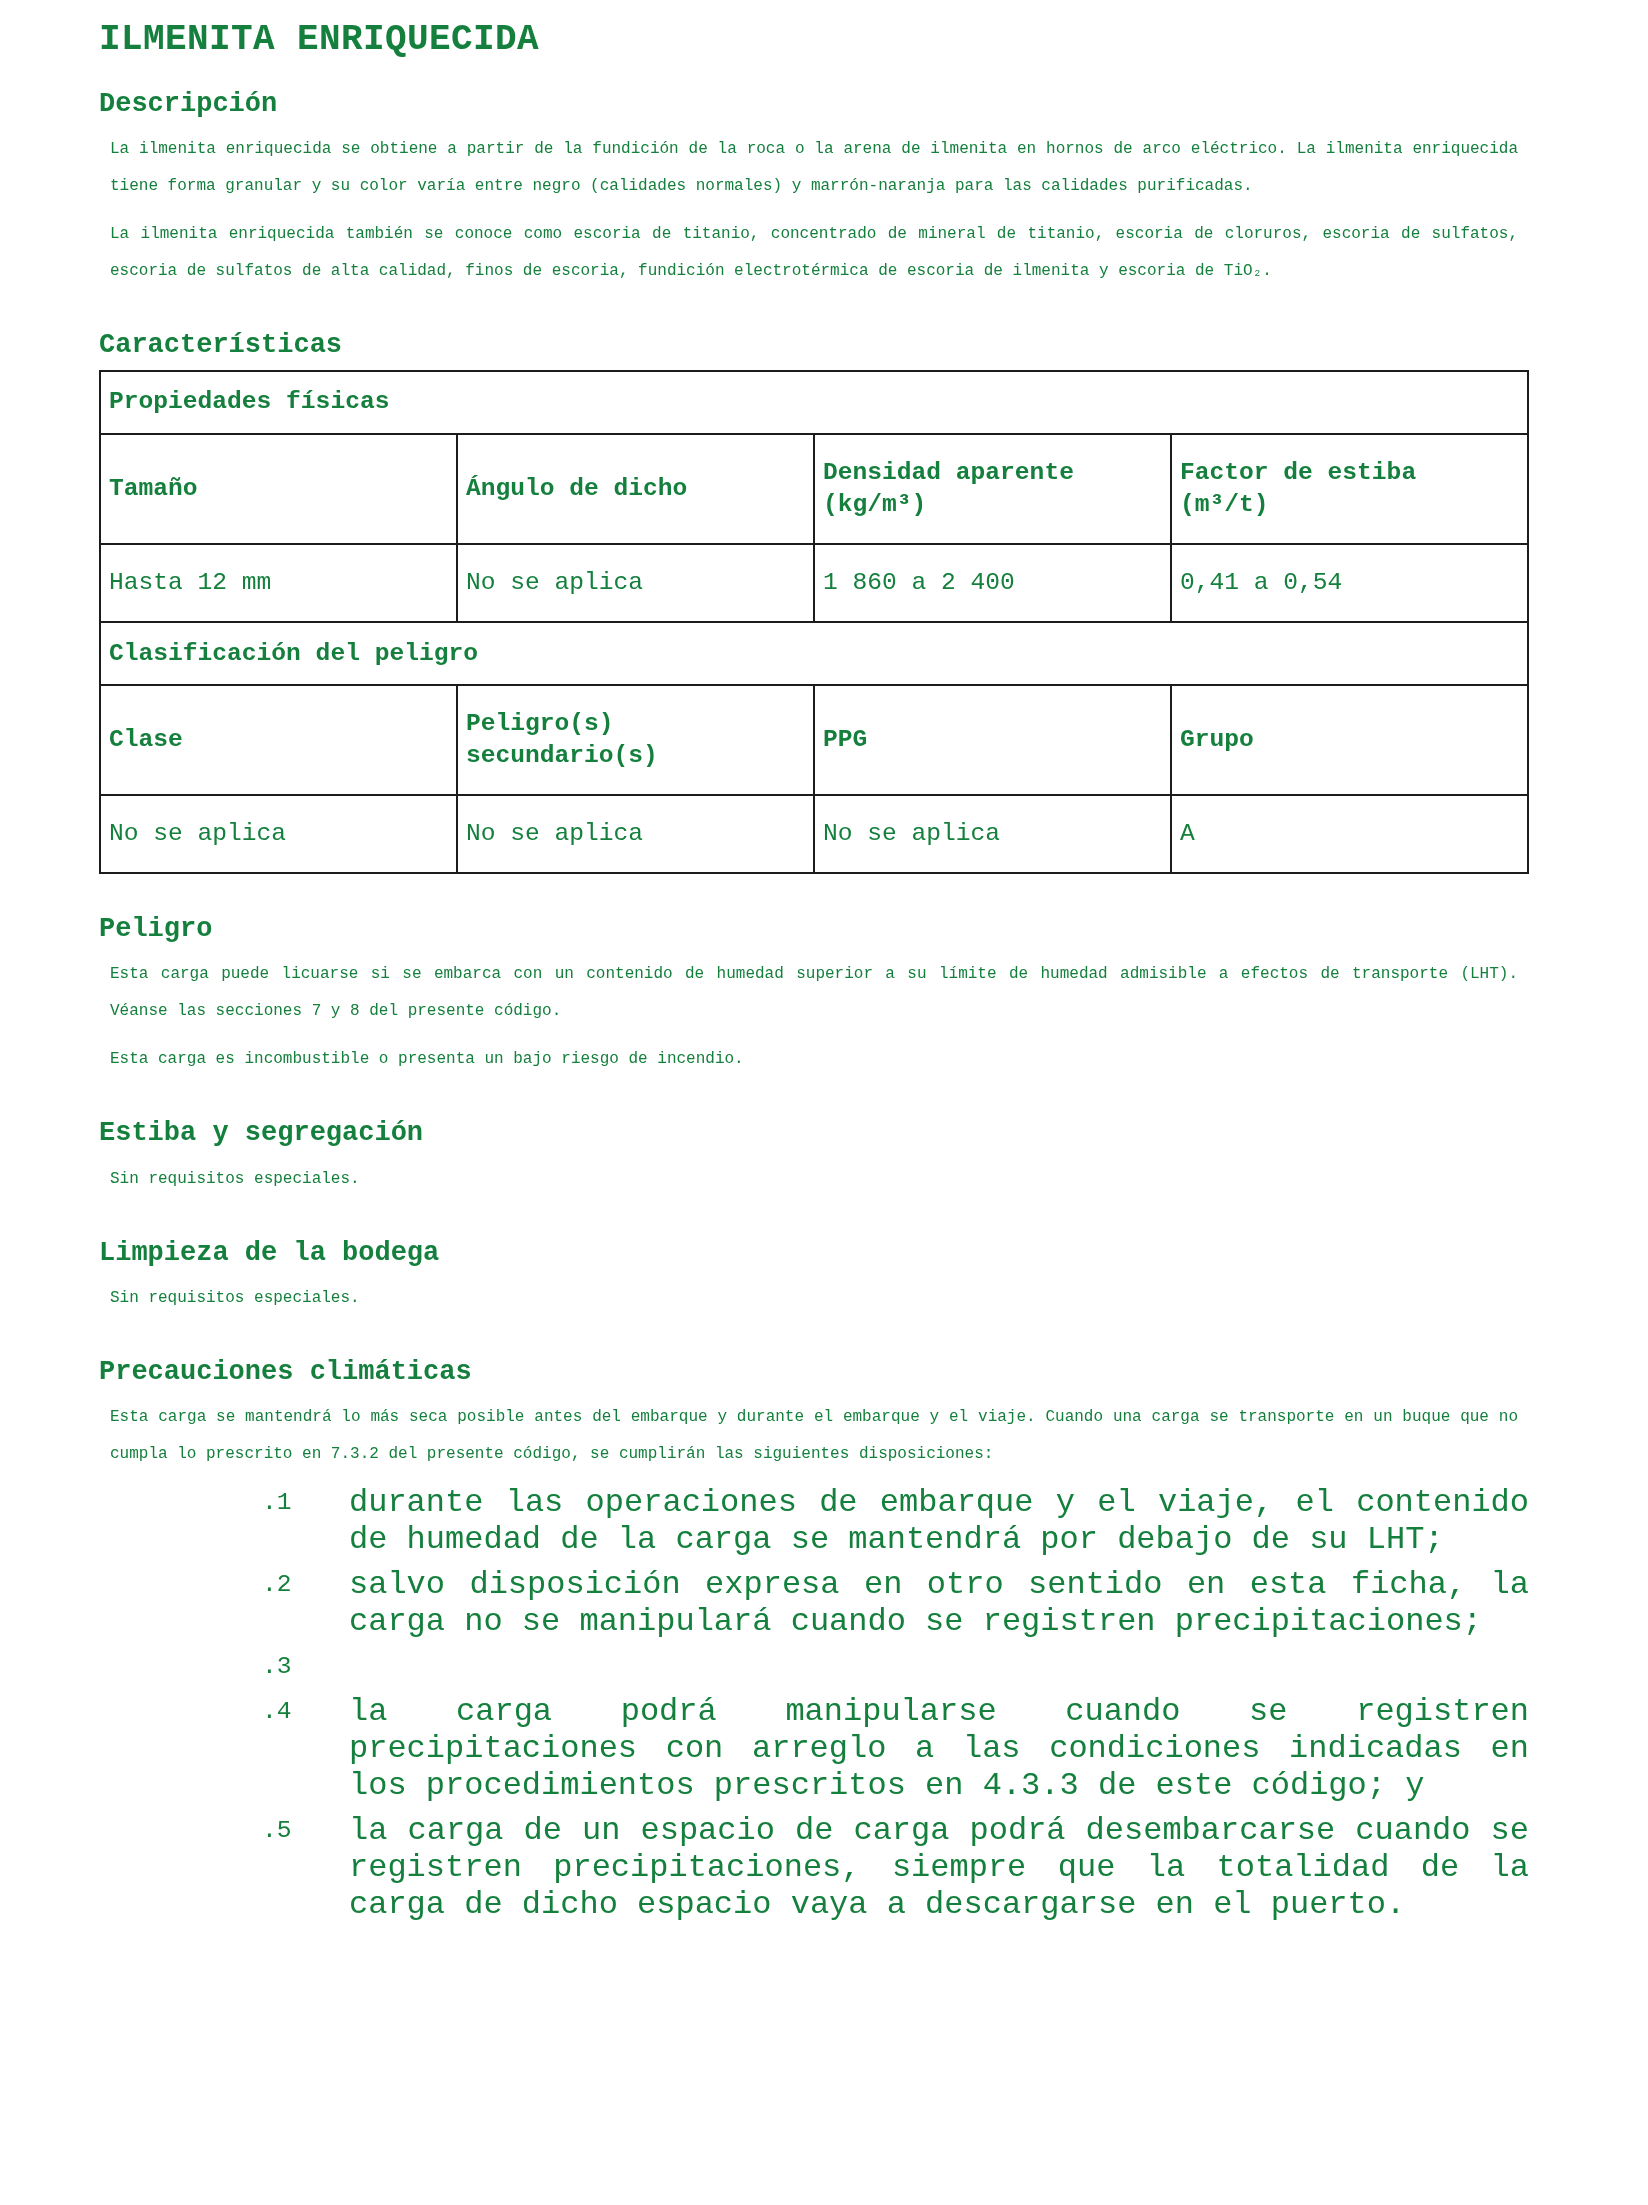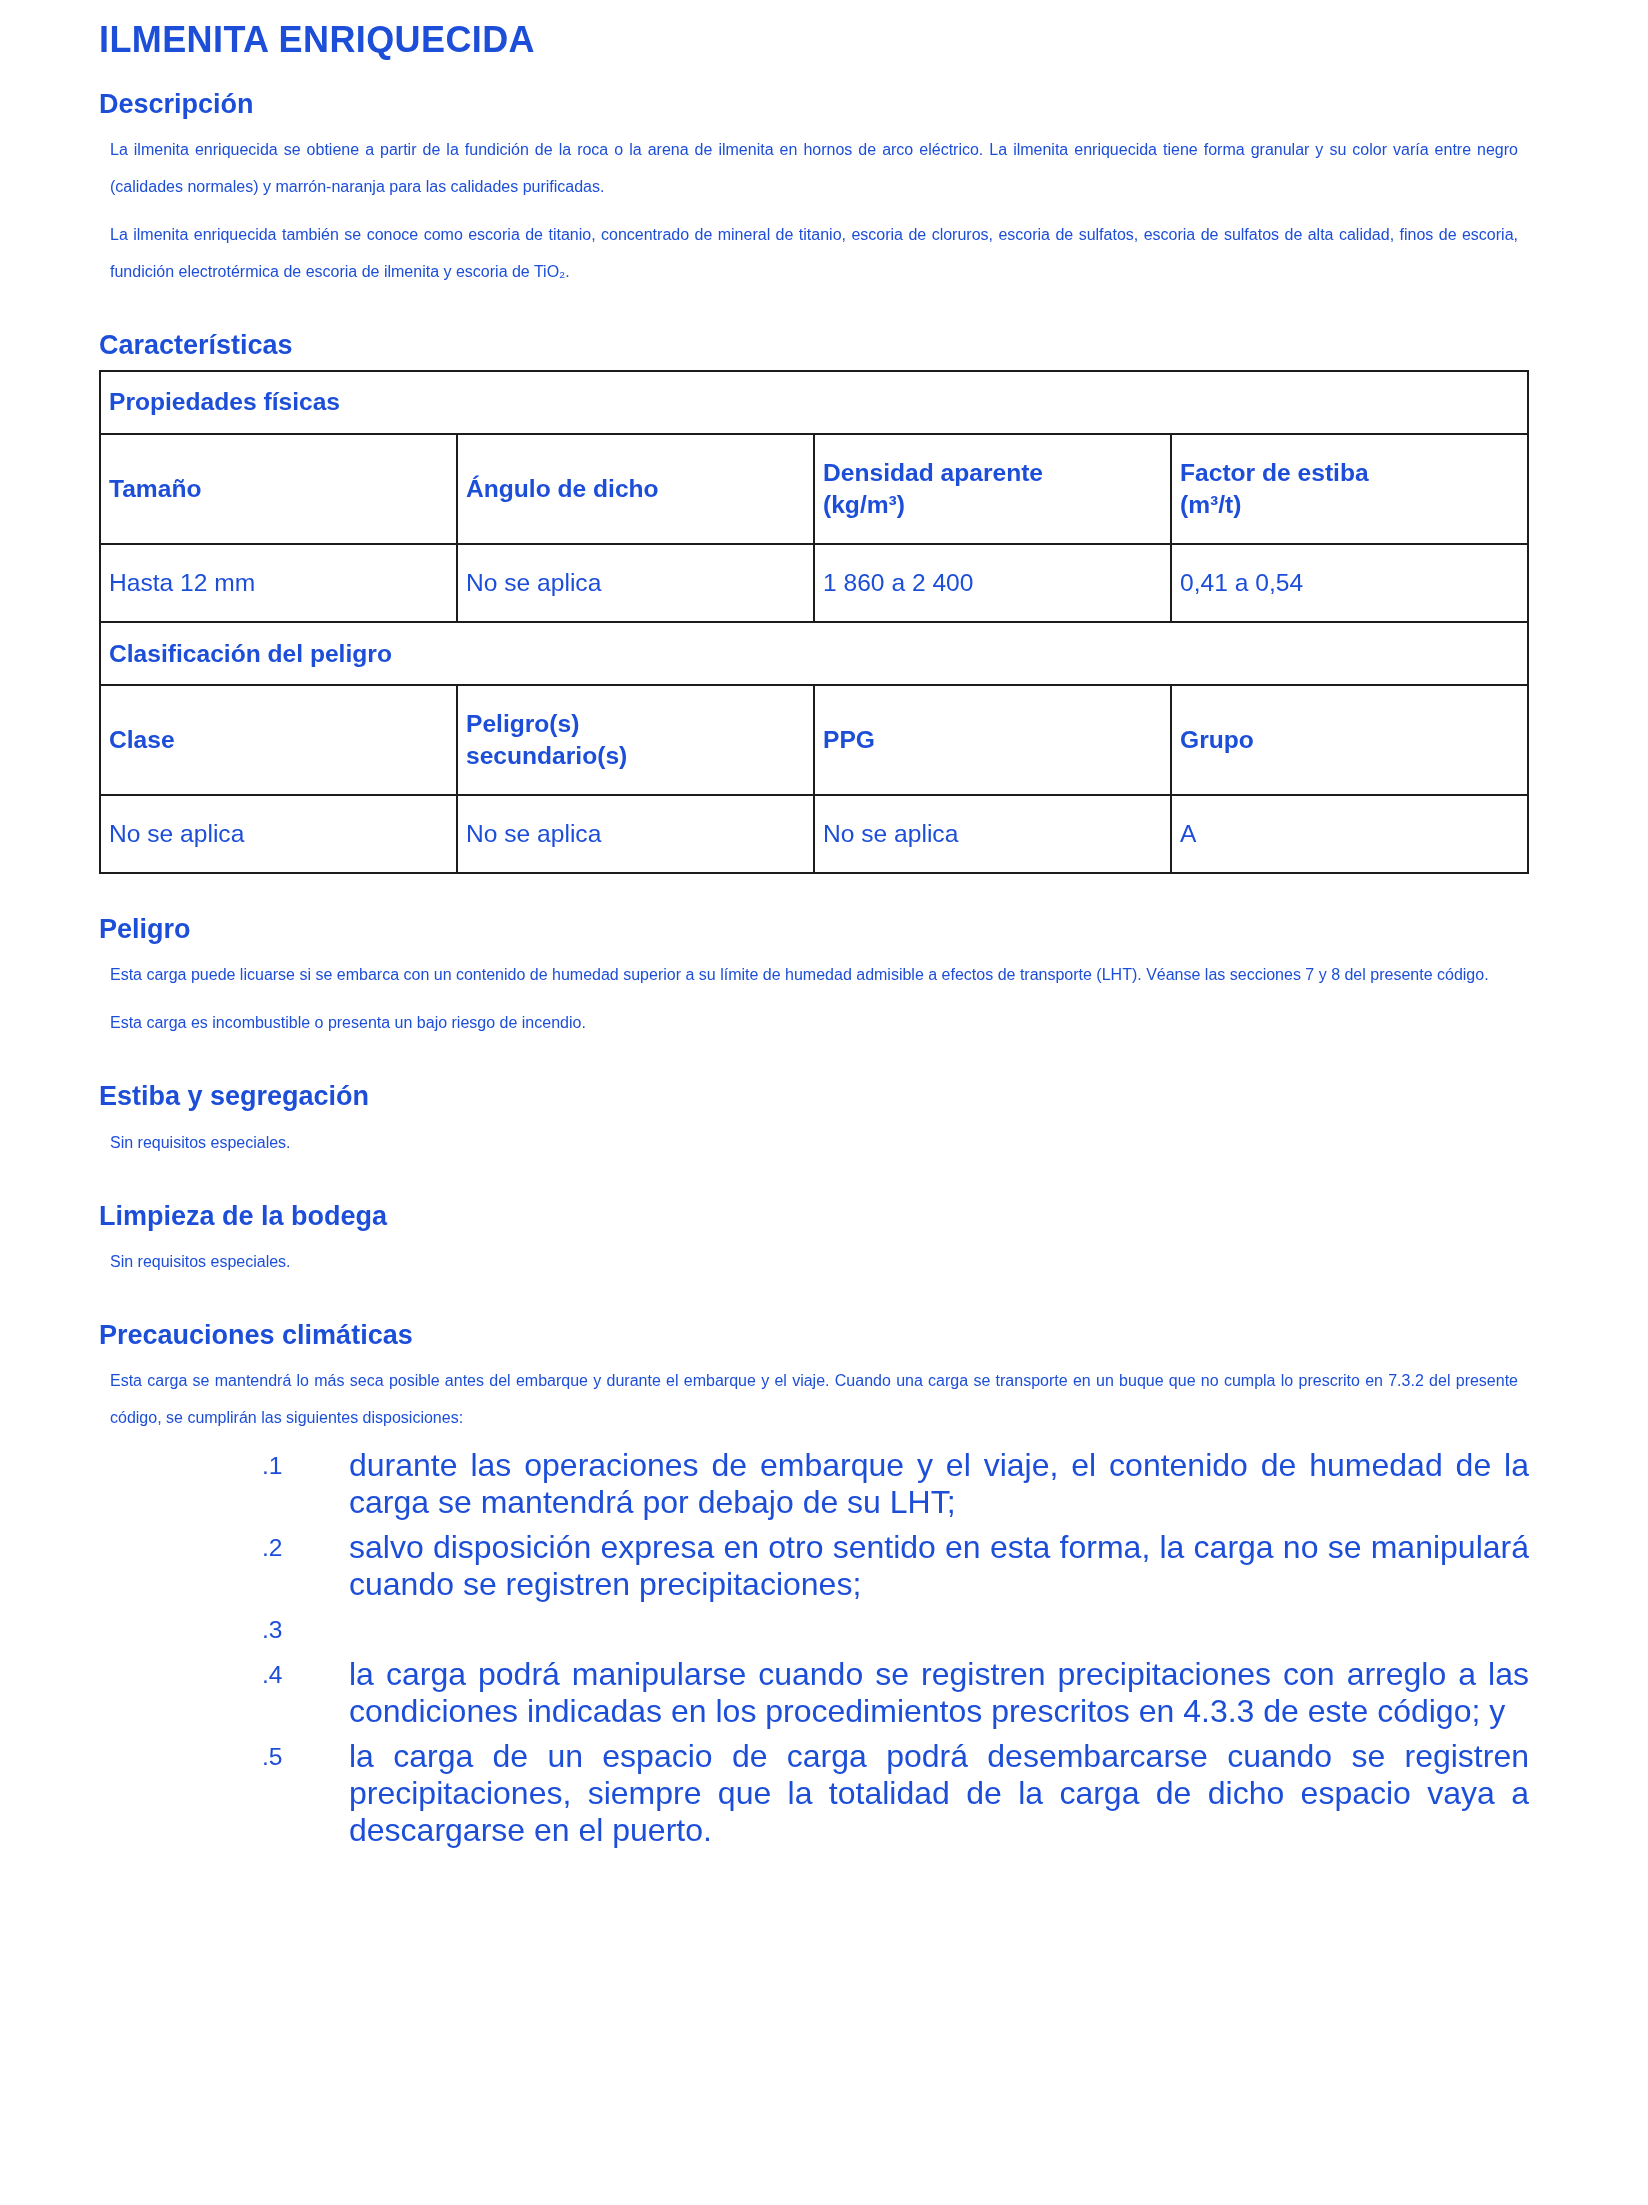--- a/index.html
+++ b/index.html
@@ -1,21 +1,21 @@
 <!DOCTYPE html>
 <html lang="es" style="font-size:12.7px"><head>
 <meta charset="utf-8">
 <style>
   html,body { margin:0; padding:0; background:#e8e8e8; }
   .page {
     position:relative;
     width:1648px; height:2205px;
     background:#ffffff;
-    color:#1d4ed8;
-    font-family:Liberation Sans, sans-serif;
+    color:#15803d;
+    font-family:Liberation Mono, monospace;
     overflow:hidden;
   }
   .content {
     position:absolute;
     left:99px; top:20px;
     width:1430px;
   }
   h1.doc-title {
     font-size:36px; line-height:1.1;
     font-weight:bold; margin:0 0 29px 0;
@@ -134,21 +134,21 @@
     <section>
       <h2 class="sec-heading">Precauciones climáticas</h2>
       <p class="body-text">Esta carga se mantendrá lo más seca posible antes del embarque y durante el embarque y el viaje. Cuando una carga se transporte en un buque que no cumpla lo prescrito en 7.3.2 del presente código, se cumplirán las siguientes disposiciones:</p>
       <div class="num-list">
         <div class="list-item">
           <span class="list-num">.1</span>
           <p class="list-text">durante las operaciones de embarque y el viaje, el contenido de humedad de la carga se mantendrá por debajo de su LHT;</p>
         </div>
         <div class="list-item">
           <span class="list-num">.2</span>
-          <p class="list-text">salvo disposición expresa en otro sentido en esta forma, la carga no se manipulará cuando se registren precipitaciones;</p>
+          <p class="list-text">salvo disposición expresa en otro sentido en esta ficha, la carga no se manipulará cuando se registren precipitaciones;</p>
         </div>
         <div class="list-item">
           <span class="list-num">.3</span>
         </div>
         <div class="list-item">
           <span class="list-num">.4</span>
           <p class="list-text">la carga podrá manipularse cuando se registren precipitaciones con arreglo a las condiciones indicadas en los procedimientos prescritos en 4.3.3 de este código; y</p>
         </div>
         <div class="list-item">
           <span class="list-num">.5</span>

